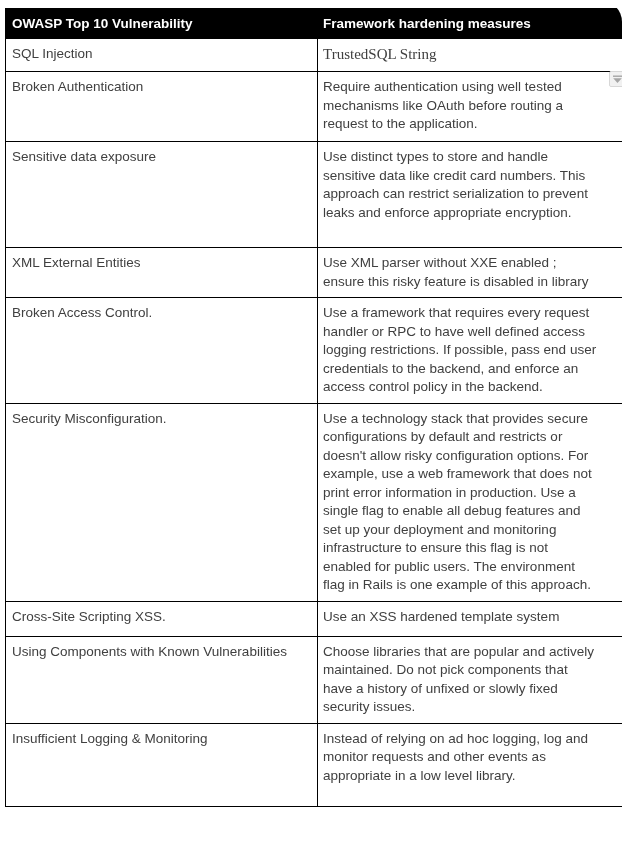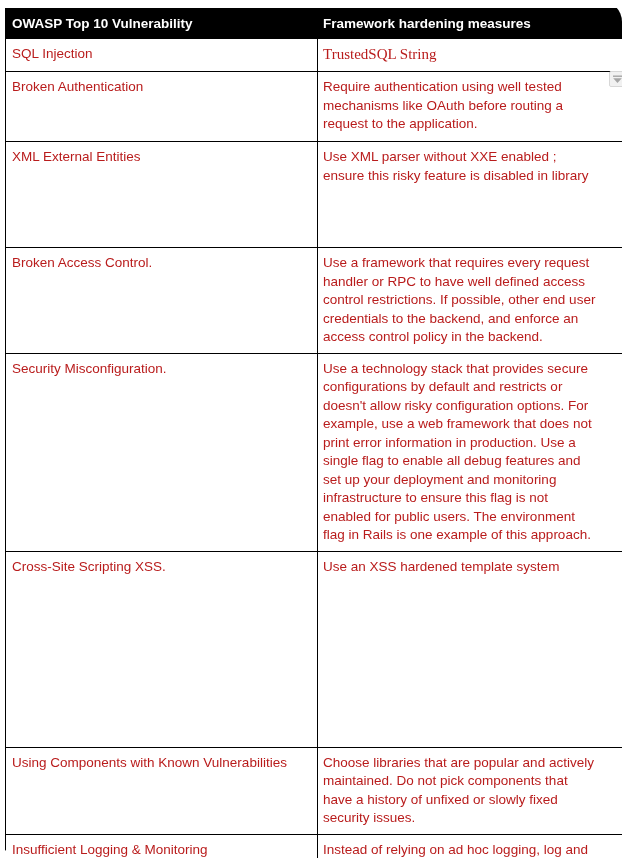--- a/index.html
+++ b/index.html
@@ -43,21 +43,21 @@
     vertical-align: middle;
     padding: 0 6px 0 6px;
   }
   .owasp-table th.col-measure-h {
     padding-left: 5px;
   }
   .owasp-table td {
     vertical-align: top;
     font-size: 13.5px;
     line-height: 18.5px;
-    color: #b91c1c;
+    color: #404040;
     background: #ffffff;
   }
   td.col-vuln {
     padding: 6px 30px 6px 6px;
   }
   td.col-measure {
     padding: 6px 32px 6px 5px;
   }
   .serif {
     font-family: "Liberation Serif", serif;
@@ -110,26 +110,30 @@
     <tbody id="table-body">
         <tr>
           <td class="col-vuln">SQL Injection</td>
           <td class="col-measure"><span class="serif">TrustedSQL String</span></td>
         </tr>
         <tr>
           <td class="col-vuln">Broken Authentication</td>
           <td class="col-measure"><span class="sans">Require authentication using well tested mechanisms like OAuth before routing a request to the application.</span></td>
         </tr>
         <tr>
+          <td class="col-vuln">Sensitive data exposure</td>
+          <td class="col-measure"><span class="sans">Use distinct types to store and handle sensitive data like credit card numbers. This approach can restrict serialization to prevent leaks and enforce appropriate encryption.</span></td>
+        </tr>
+        <tr>
           <td class="col-vuln">XML External Entities</td>
           <td class="col-measure"><span class="sans">Use XML parser without XXE enabled ; ensure this risky feature is disabled in library</span></td>
         </tr>
         <tr>
           <td class="col-vuln">Broken Access Control.</td>
-          <td class="col-measure"><span class="sans">Use a framework that requires every request handler or RPC to have well defined access control restrictions. If possible, other end user credentials to the backend, and enforce an access control policy in the backend.</span></td>
+          <td class="col-measure"><span class="sans">Use a framework that requires every request handler or RPC to have well defined access logging restrictions. If possible, pass end user credentials to the backend, and enforce an access control policy in the backend.</span></td>
         </tr>
         <tr>
           <td class="col-vuln">Security Misconfiguration.</td>
           <td class="col-measure"><span class="sans">Use a technology stack that provides secure configurations by default and restricts or doesn't allow risky configuration options. For example, use a web framework that does not print error information in production. Use a single flag to enable all debug features and set up your deployment and monitoring infrastructure to ensure this flag is not enabled for public users. The environment flag in Rails is one example of this approach.</span></td>
         </tr>
         <tr>
           <td class="col-vuln">Cross-Site Scripting XSS.</td>
           <td class="col-measure"><span class="sans">Use an XSS hardened template system</span></td>
         </tr>
         <tr>

